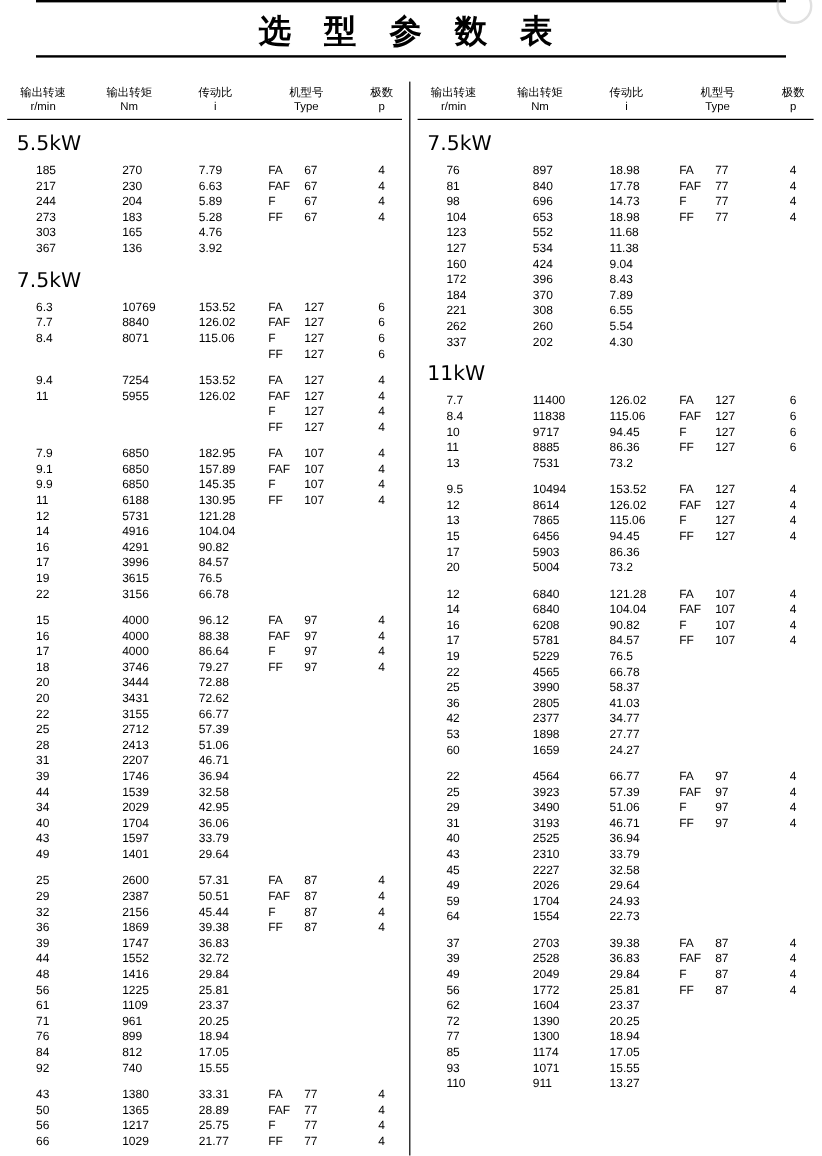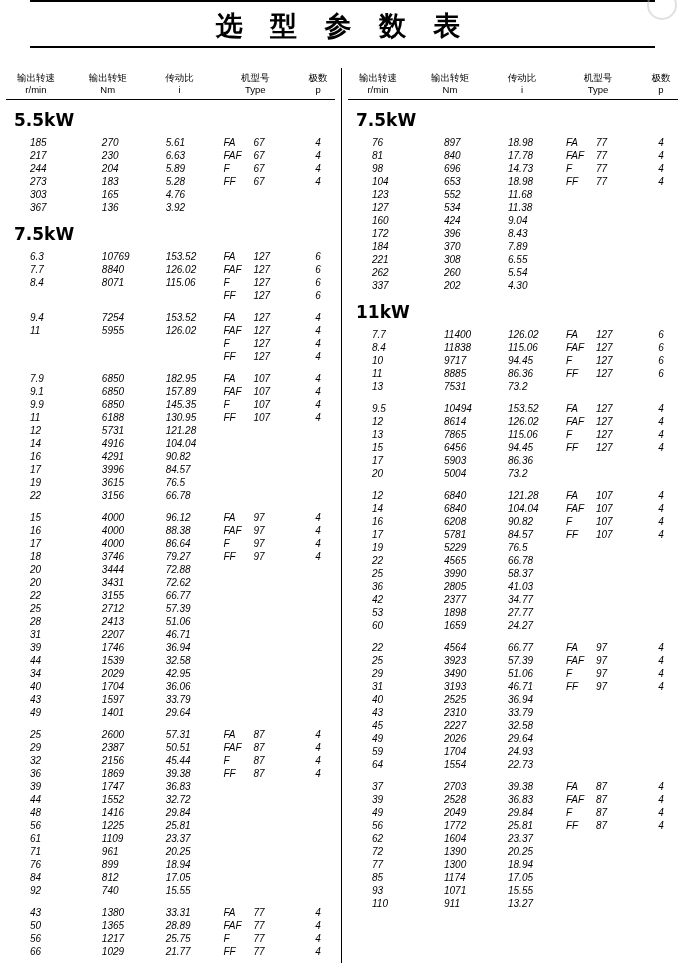--- a/index.html
+++ b/index.html
@@ -50,26 +50,26 @@
   .head .cell{ text-align:center; line-height:1.25; }
   .c1{width:72px;}
   .c2{width:72px;}
   .c3{width:72px;}
   .c4{width:80px;}
   .c5{width:46px;}
   .head-rule{border-top:1px solid #000;margin:1px 6px 0 6px;}
 
   .kw{
     font-size:17px;
-    font-weight:bold;
+    font-weight:normal;
     font-family:"DejaVu Sans", sans-serif;
     margin:10px 0 6px 14px;
   }
 
-  .rows{font-size:10px;font-style:italic;}
+  .rows{font-size:10px;}
   .row{
     display:flex;
     line-height:13px;
     height:13px;
   }
   .row .cell{}
   .r1{width:72px;text-align:left;padding-left:30px;box-sizing:border-box;}
   .r2{width:72px;text-align:left;padding-left:30px;box-sizing:border-box;}
   .r3{width:72px;text-align:left;padding-left:22px;box-sizing:border-box;}
   .r4{width:80px;text-align:left;padding-left:8px;box-sizing:border-box;}
@@ -122,21 +122,21 @@
           <div>p</div>
         </div>
       </div>
       <div class="head-rule"></div>
       <div id="left-body">
           <div class="kw">5.5kW</div>
           <div class="rows">
             <div class="row">
               <div class="cell r1">185</div>
               <div class="cell r2">270</div>
-              <div class="cell r3">5.61</div>
+              <div class="cell r3">7.79</div>
               <div class="cell r4"><span class="ty">FA</span><span>67</span></div>
               <div class="cell r5">4</div>
             </div>
             <div class="row">
               <div class="cell r1">217</div>
               <div class="cell r2">230</div>
               <div class="cell r3">6.63</div>
               <div class="cell r4"><span class="ty">FAF</span><span>67</span></div>
               <div class="cell r5">4</div>
             </div>

